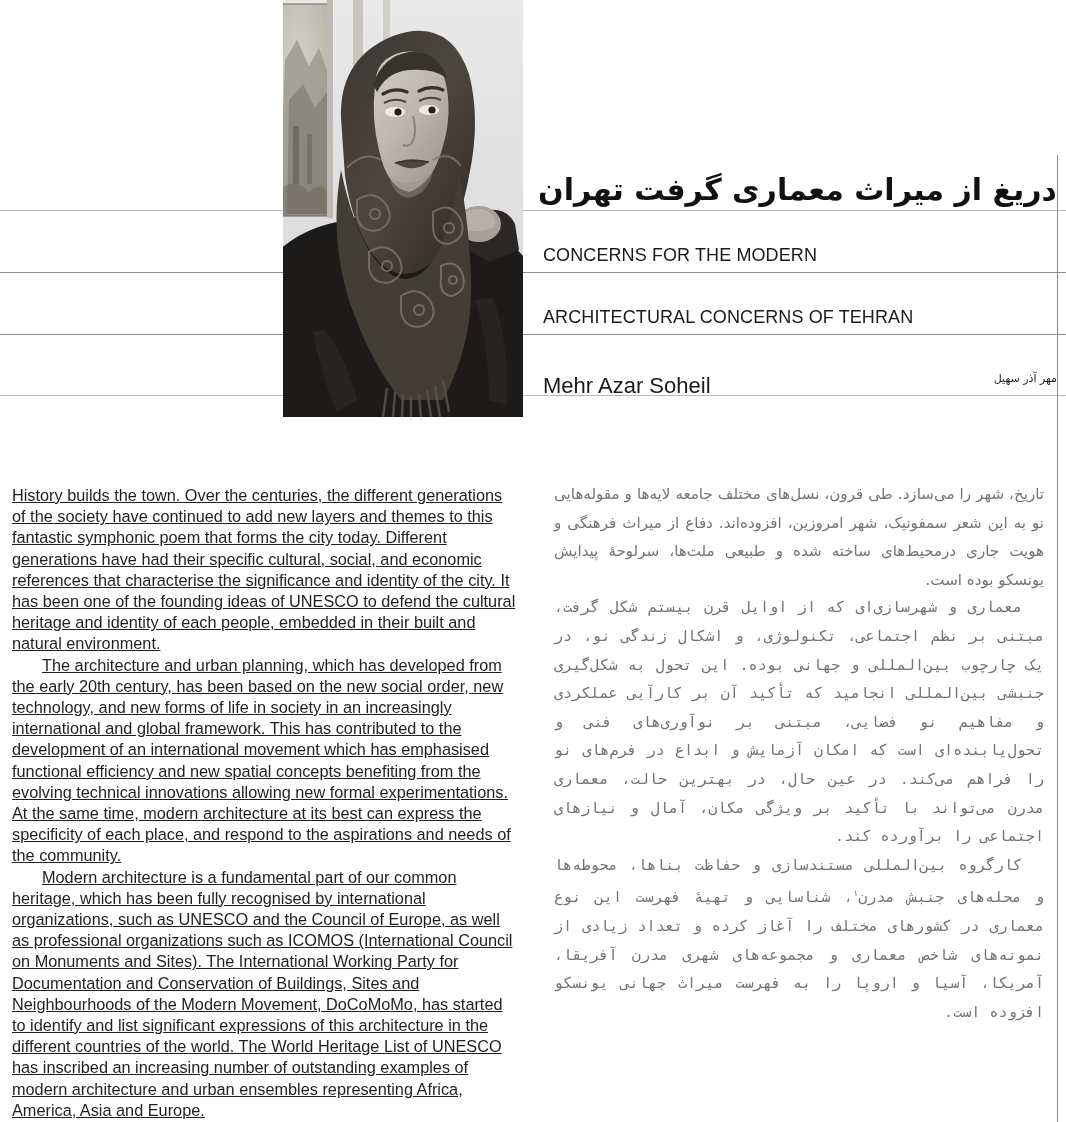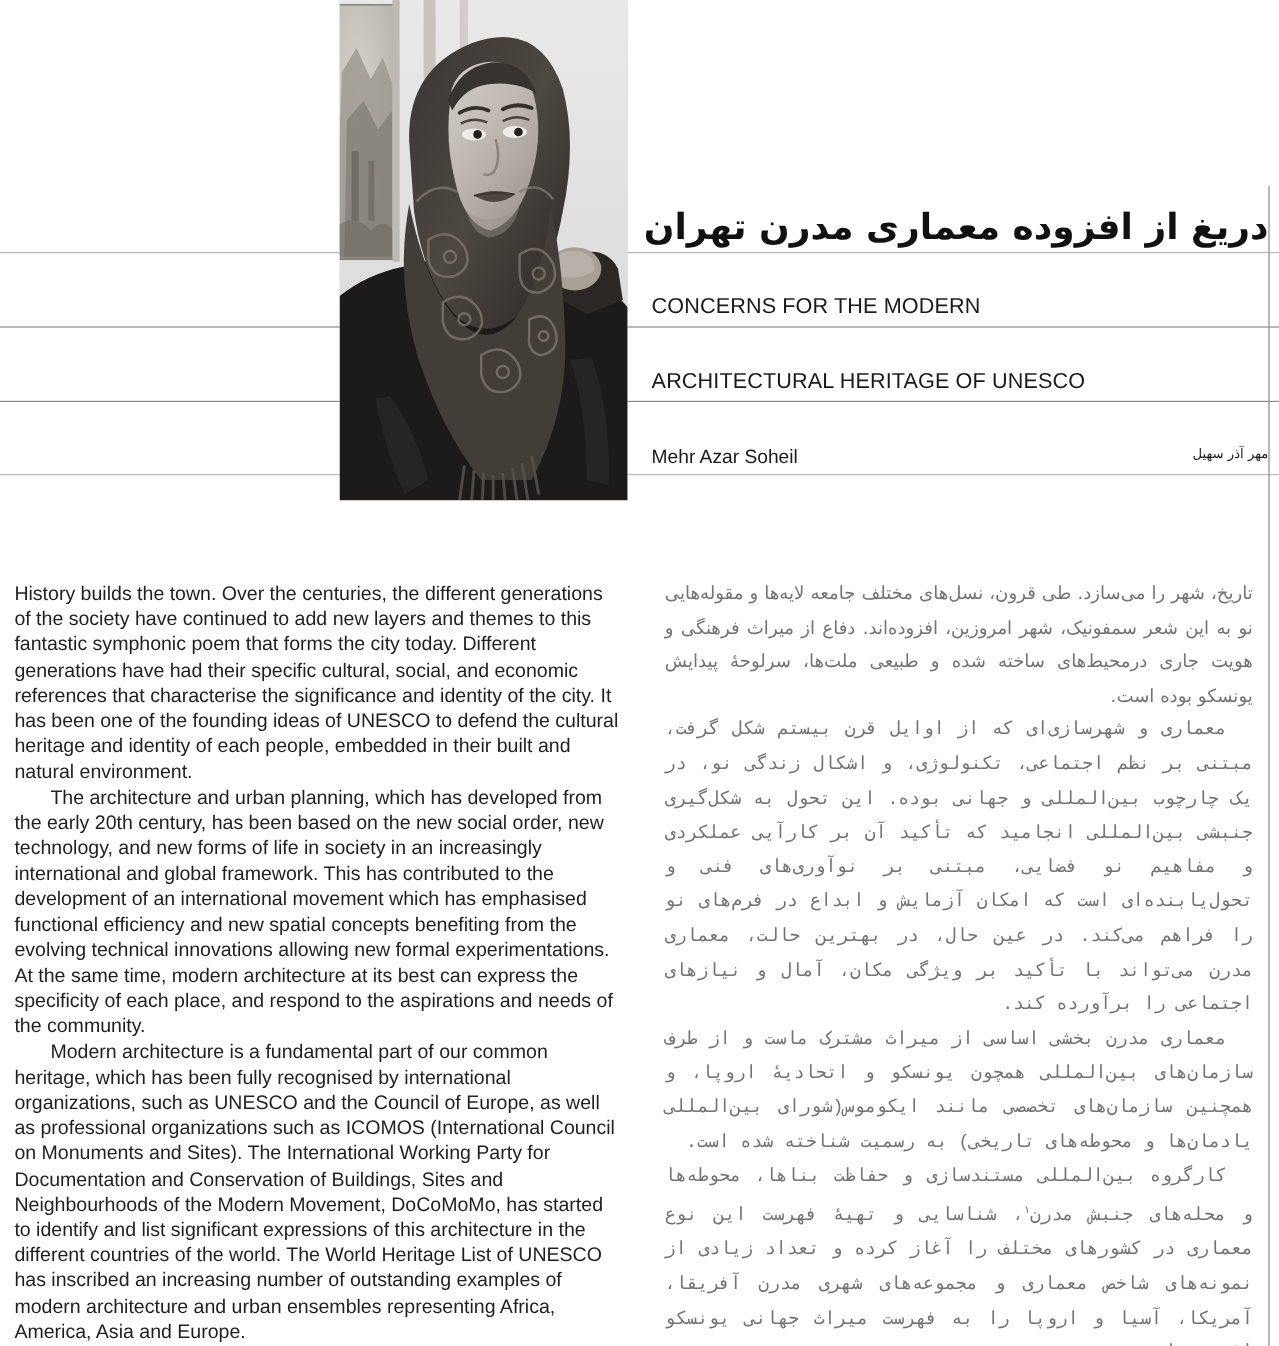--- a/index.html
+++ b/index.html
@@ -82,21 +82,21 @@
     white-space: nowrap;
     color: #1a1a1a;
   }
   .title-en-1 { top: 245px; }
   .title-en-2 { top: 307px; }
 
   .author-en {
     position: absolute;
     left: 3px;
     top: 373px;
-    font-size: 16px;
+    font-size: 22px;
     white-space: nowrap;
     color: #1a1a1a;
   }
   .author-fa {
     position: absolute;
     right: 0px;
     top: 372px;
     font-family: "DejaVu Sans", sans-serif;
     font-size: 11px;
     direction: rtl;
@@ -107,20 +107,21 @@
   
   .col-en {
     position: absolute;
     left: 12px;
     top: 485px;
     width: 505px;
     font-size: 16.3px;
     line-height: 21.2px;
     text-align: left;
     color: #1f1f1f;
+    text-decoration: underline;
   }
   .col-en p { margin: 0; }
   .col-en p.indent { text-indent: 30px; }
 
   .col-fa {
     position: absolute;
     right: 22px;
     top: 480px;
     width: 490px;
     direction: rtl;
@@ -244,31 +245,30 @@
           <path d="M160 380 L166 412"></path>
       </g>
 
       <path d="M42 330 Q62 356 74 400 L54 412 Q36 368 30 332 Z" fill="#2b2825" opacity="0.8"></path>
       <path d="M192 300 Q206 340 206 400 L224 404 Q226 342 210 298 Z" fill="#2b2825" opacity="0.8"></path>
     </g>
   </svg>
 </div>
 
 <div class="header">
-  <div class="title-fa">دریغ از افزوده معماری مدرن تهران</div>
+  <div class="title-fa">دریغ از میراث معماری گرفت تهران</div>
   <div class="title-en-1">CONCERNS FOR THE MODERN</div>
-  <div class="title-en-2">ARCHITECTURAL HERITAGE OF UNESCO</div>
+  <div class="title-en-2">ARCHITECTURAL CONCERNS OF TEHRAN</div>
   <div class="author-en">Mehr Azar Soheil</div>
   <div class="author-fa">مهر آذر سهیل</div>
 </div>
 
 <div class="col-en">
   <p>History builds the town. Over the centuries, the different generations of the society have continued to add new layers and themes to this fantastic symphonic poem that forms the city today. Different generations have had their specific cultural, social, and economic references that characterise the significance and identity of the city. It has been one of the founding ideas of UNESCO to defend the cultural heritage and identity of each people, embedded in their built and natural environment.</p>
   <p class="indent">The architecture and urban planning, which has developed from the early 20th century, has been based on the new social order, new technology, and new forms of life in society in an increasingly international and global framework. This has contributed to the development of an international movement which has emphasised functional efficiency and new spatial concepts benefiting from the evolving technical innovations allowing new formal experimentations. At the same time, modern architecture at its best can express the specificity of each place, and respond to the aspirations and needs of the community.</p>
   <p class="indent">Modern architecture is a fundamental part of our common heritage, which has been fully recognised by international organizations, such as UNESCO and the Council of Europe, as well as professional organizations such as ICOMOS (International Council on Monuments and Sites). The International Working Party for Documentation and Conservation of Buildings, Sites and Neighbourhoods of the Modern Movement, DoCoMoMo, has started to identify and list significant expressions of this architecture in the different countries of the world. The World Heritage List of UNESCO has inscribed an increasing number of outstanding examples of modern architecture and urban ensembles representing Africa, America, Asia and Europe.</p>
 </div>
 
 <div class="col-fa">
   <p>تاریخ، شهر را می‌سازد. طی قرون، نسل‌های مختلف جامعه لایه‌ها و مقوله‌هایی نو به این شعر سمفونیک، شهر امروزین، افزوده‌اند. دفاع از میراث فرهنگی و هویت جاری درمحیط‌های ساخته شده و طبیعی ملت‌ها، سرلوحهٔ پیدایش یونسکو بوده است.</p>
   <p class="indent">معماری و شهرسازی‌ای که از اوایل قرن بیستم شکل گرفت، مبتنی بر نظم اجتماعی، تکنولوژی، و اشکال زندگی نو، در یک چارچوب بین‌المللی و جهانی بوده. این تحول به شکل‌گیری جنبشی بین‌المللی انجامید که تأکید آن بر کارآیی عملکردی و مفاهیم نو فضایی، مبتنی بر نوآوری‌های فنی و تحول‌یابنده‌ای است که امکان آزمایش و ابداع در فرم‌های نو را فراهم می‌کند. در عین حال، در بهترین حالت، معماری مدرن می‌تواند با تأکید بر ویژگی مکان، آمال و نیازهای اجتماعی را برآورده کند.</p>
-  <p class="indent">معماری مدرن بخشی اساسی از میراث مشترک ماست و از طرف سازمان‌های بین‌المللی همچون یونسکو و اتحادیهٔ اروپا، و همچنین سازمان‌های تخصصی مانند ایکوموس(شورای بین‌المللی یادمان‌ها و محوطه‌های تاریخی) به رسمیت شناخته شده است.</p>
   <p class="indent"><span>کارگروه بین‌المللی مستندسازی و حفاظت بناها، محوطه‌ها و محله‌های جنبش مدرن</span><sup>١</sup><span>، شناسایی و تهیهٔ فهرست این نوع معماری در کشورهای مختلف را آغاز کرده و تعداد زیادی از نمونه‌های شاخص معماری و مجموعه‌های شهری مدرن آفریقا، آمریکا، آسیا و اروپا را به فهرست میراث جهانی یونسکو افزوده است.</span></p>
 </div>
 
 </body></html>

